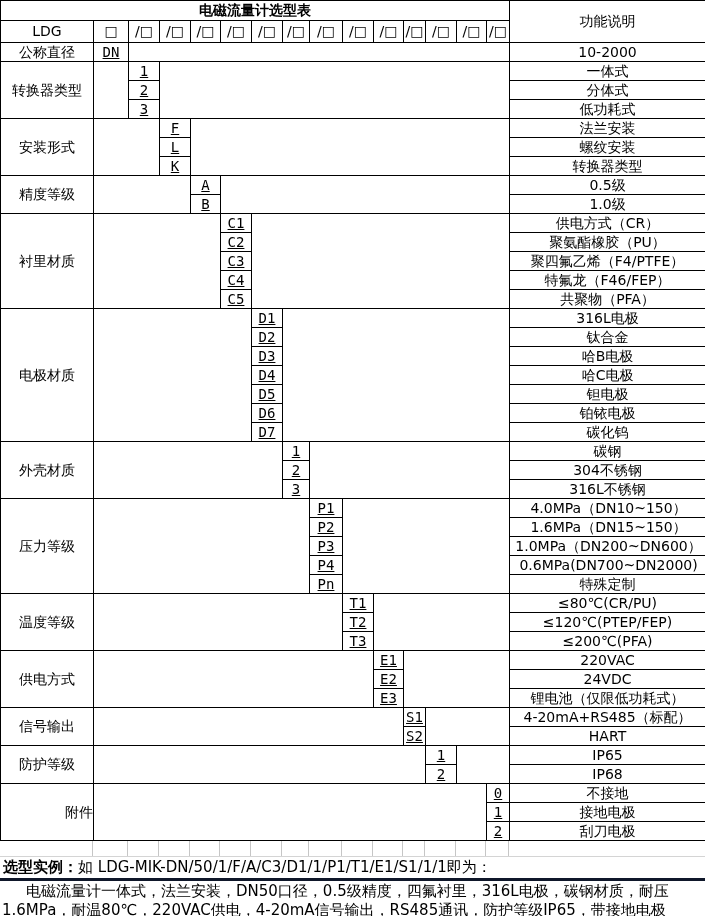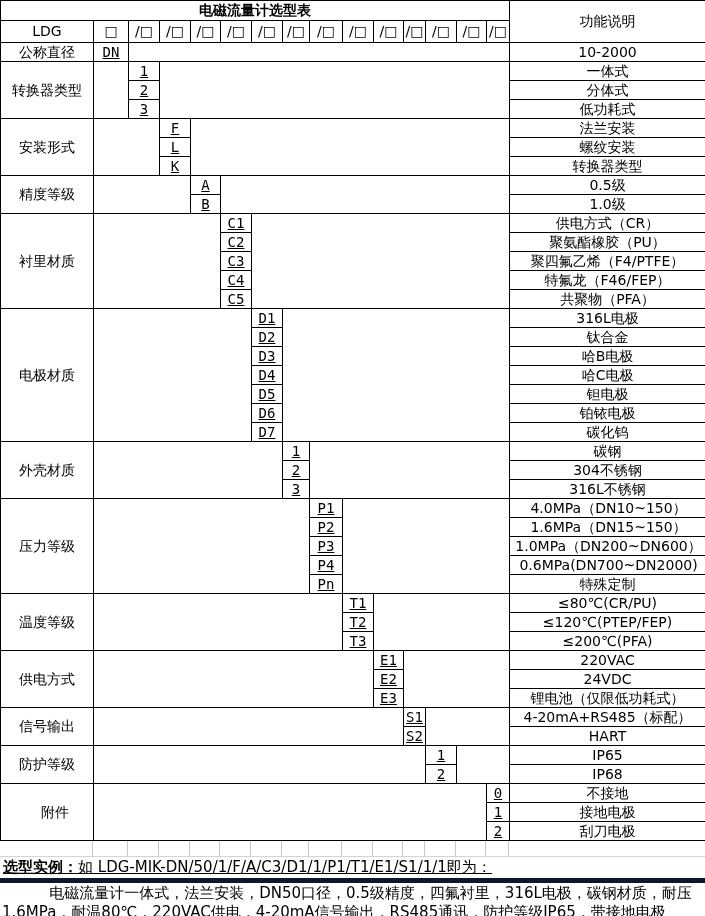--- a/index.html
+++ b/index.html
@@ -7,33 +7,33 @@
   .sheet{width:705px;position:relative;background:#fff;}
   table.sel{border-collapse:collapse;table-layout:fixed;width:705px;}
   table.sel td{border:1px solid #000;padding:0;overflow:hidden;white-space:nowrap;
     font-size:14px;line-height:1.05;text-align:center;vertical-align:middle;}
   tr.h-title{height:20px;}
   tr.h-ldg{height:22px;}
   tr.h-data{height:19px;}
   td.title-cell{font-size:15px;font-weight:bold;}
   td.fn-head{font-size:15px;margin-top:34px;}
   td.cat{text-align:left;padding-left:7px;font-size:15px;margin-top:44px;}
-  td.cat.center{text-align:center;padding-left:16px;}
+  td.cat.center{text-align:right;padding-left:16px;}
   td.code{font-family:"DejaVu Sans Mono","DejaVu Sans",monospace;font-size:14px;text-decoration:underline;}
   td.box{font-size:14px;}
   td.desc{font-size:14px;margin-top:20px;}
   td.desc.left{text-align:center;padding-left:2px;}
   td.blank{background:#fff;}
   .ghost-row{height:15px;border-bottom:1px solid #d4d4d4;display:flex;}
   .ghost-row span{display:block;height:100%;box-sizing:border-box;border-right:1px solid #c6c6c6;}
   .ghost-row span.last{border-right:none;}
   .footer{width:705px;}
-  .f1{height:21px;line-height:21px;font-size:15px;padding-left:3px;border-bottom:5px solid #0f172a;white-space:nowrap;text-decoration:underline;}
+  .f1{height:21px;line-height:21px;font-size:15px;padding-left:3px;border-bottom:3px solid #0f172a;white-space:nowrap;}
   .f1 .lbl{font-weight:bold;}
-  .f2{height:19px;line-height:20px;font-size:15px;padding-left:36px;white-space:nowrap;text-align:center;}
+  .f2{height:19px;line-height:20px;font-size:15px;padding-left:26px;white-space:nowrap;}
   .f3{height:19px;line-height:20px;font-size:15px;padding-left:2px;border-bottom:1px solid #dadada;white-space:nowrap;}
 </style>
 </head>
 <body>
 
 <div class="sheet">
   <table class="sel">
     <colgroup id="cols">
         <col style="width: 93px;">
         <col style="width: 35px;">

